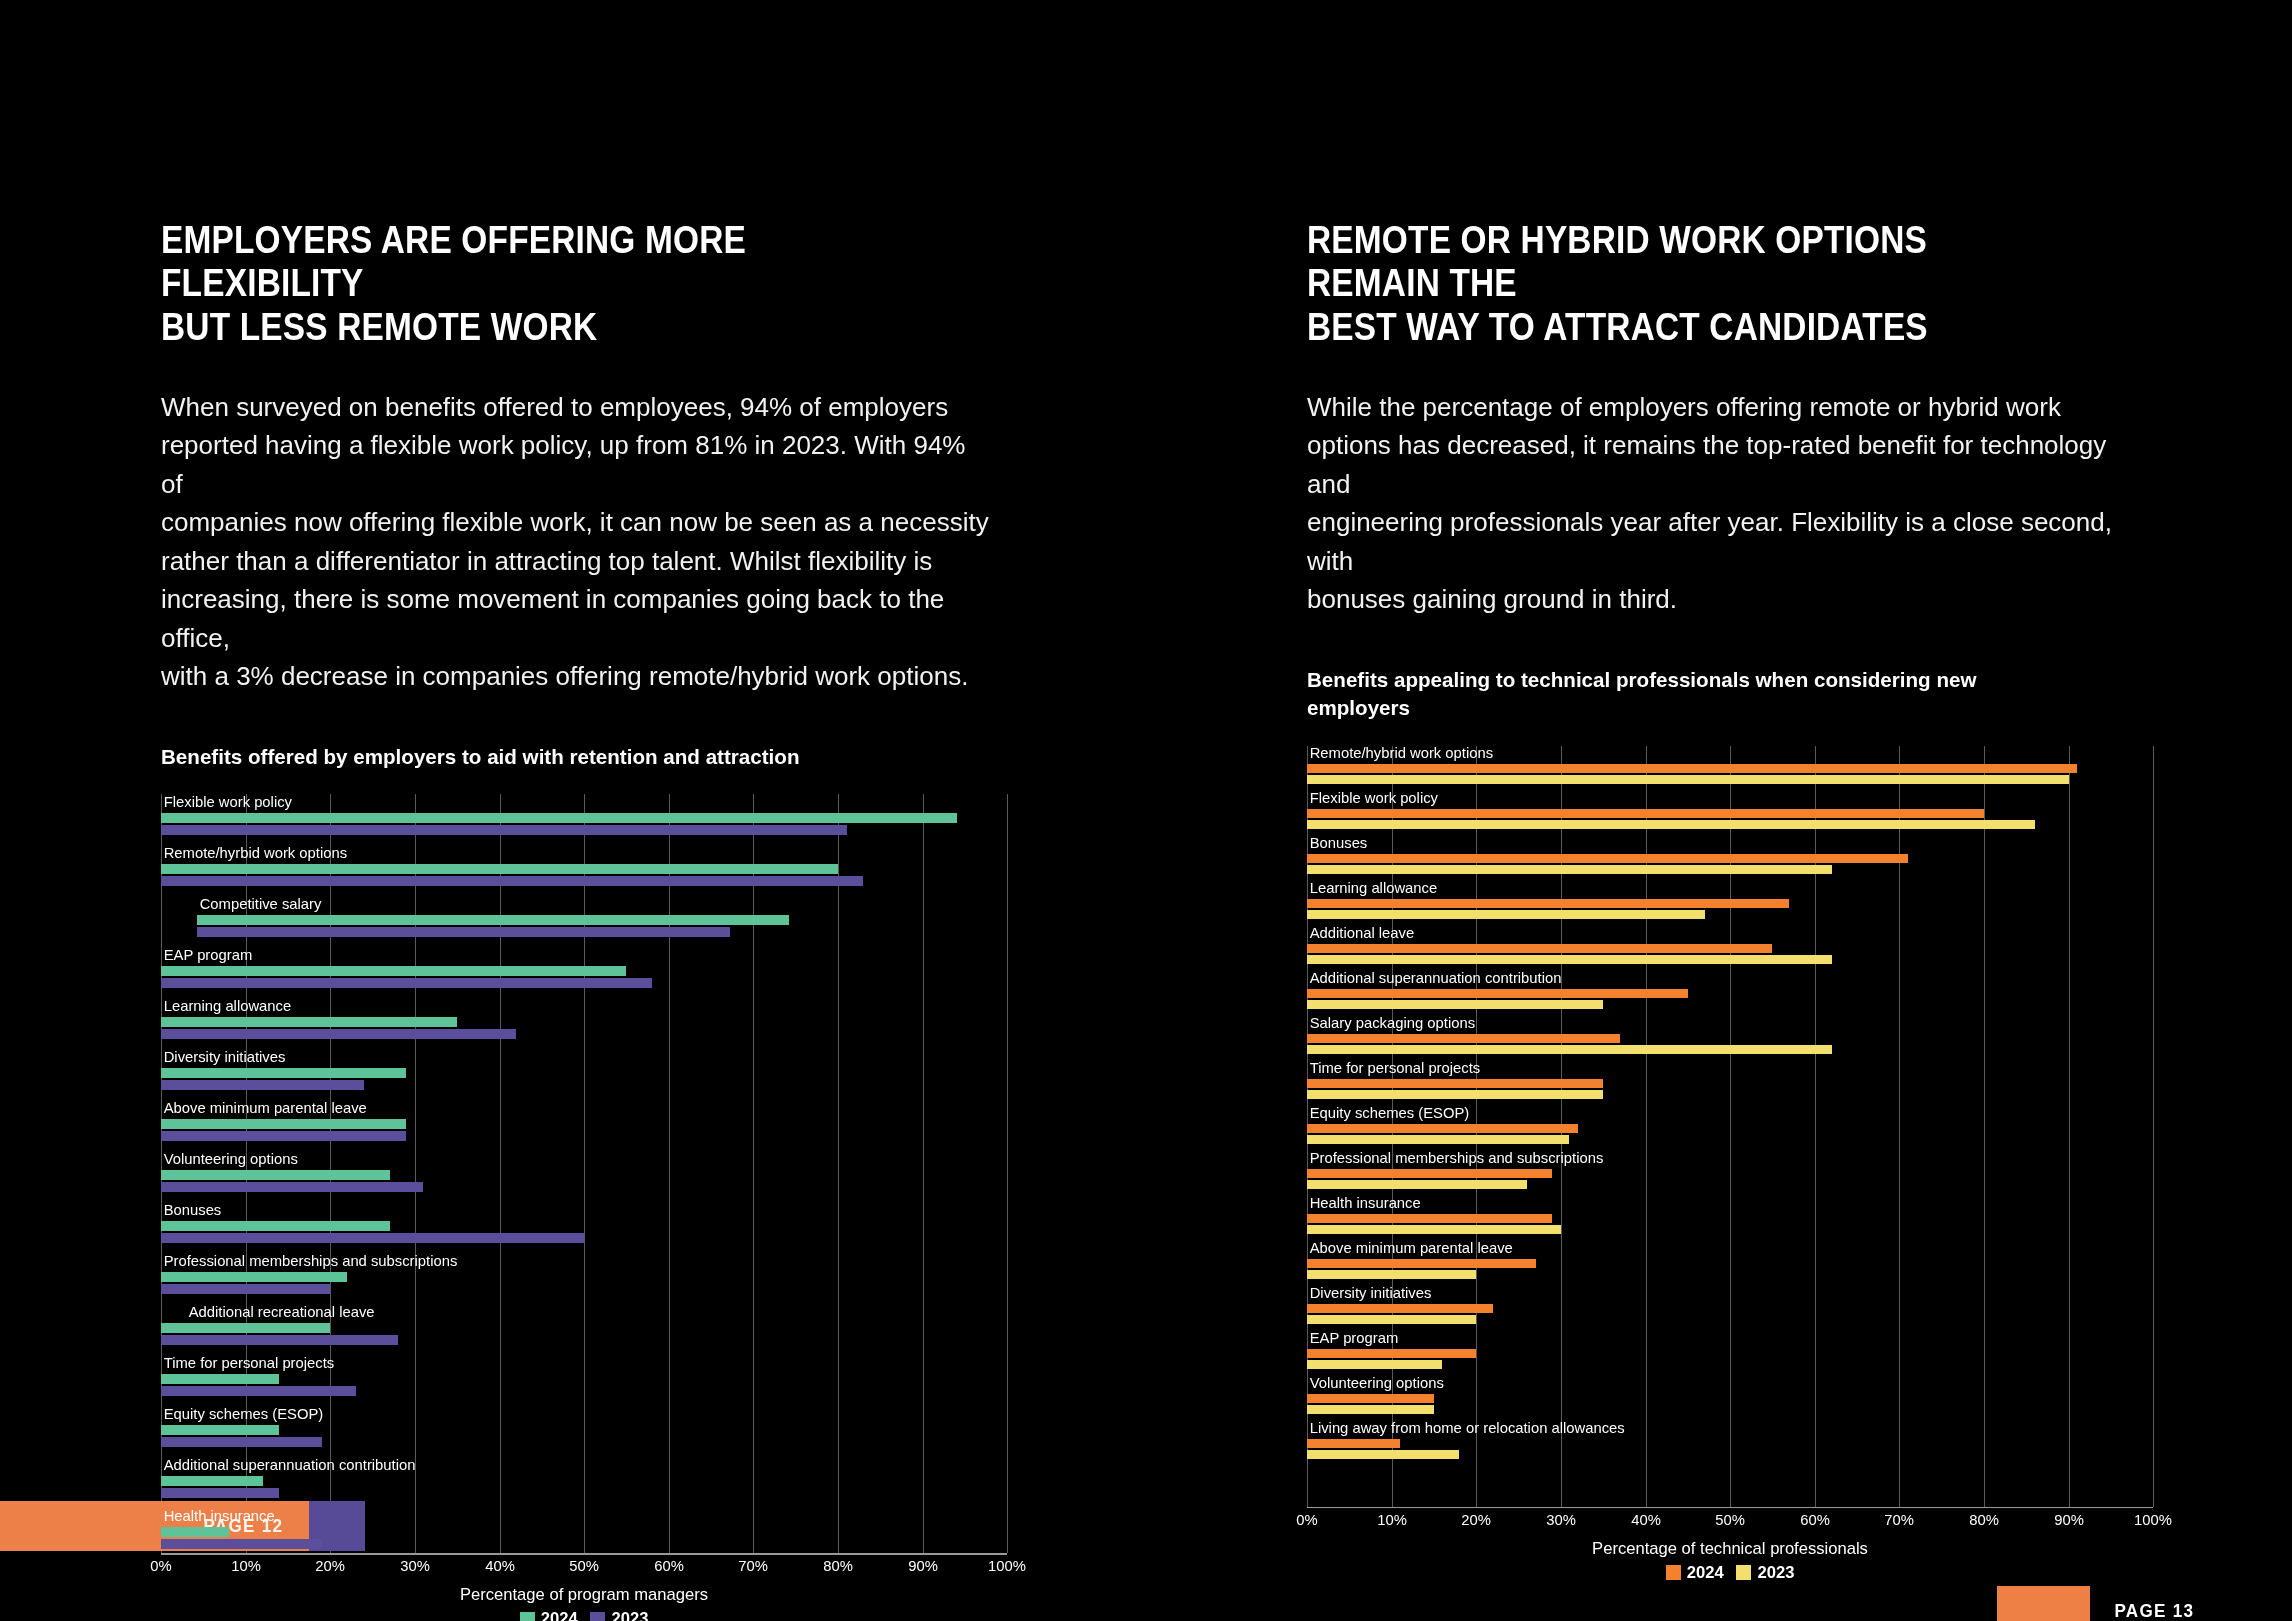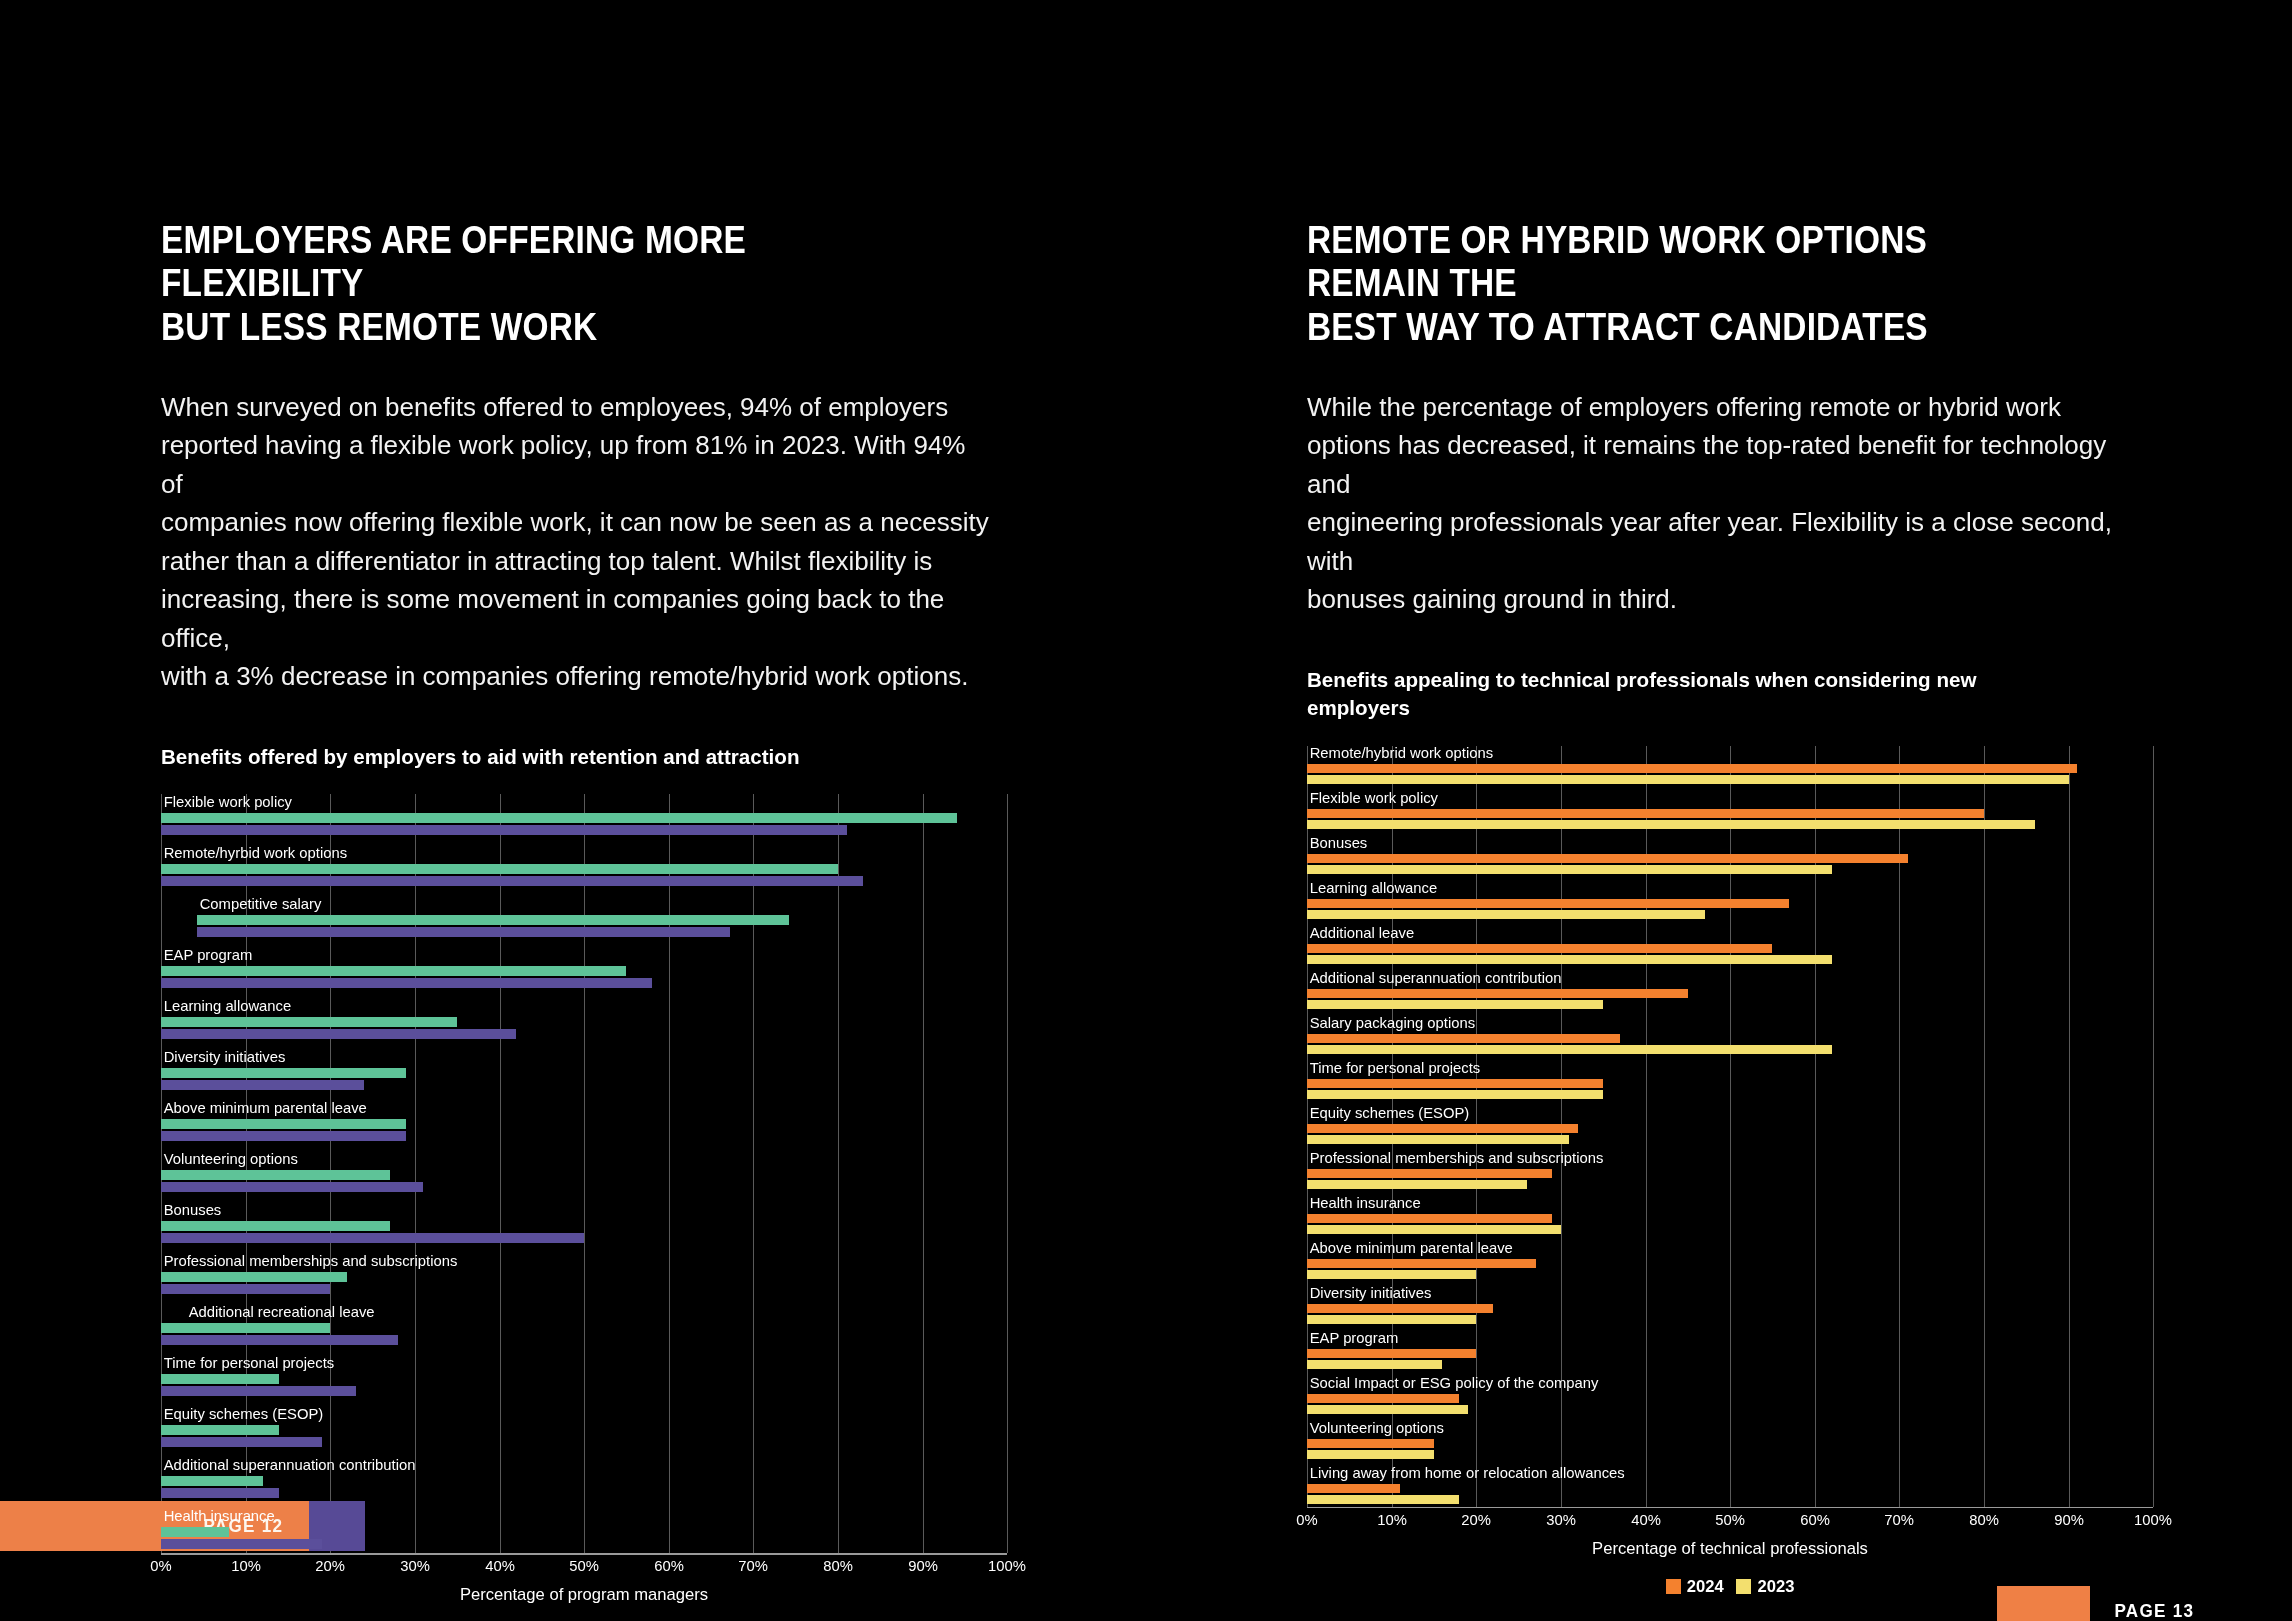--- a/index.html
+++ b/index.html
@@ -137,21 +137,21 @@
     font-size: 16.6px;
     color: #ffffff;
     margin-top: 5.4px;
   }
 
   .legend {
     display: flex;
     justify-content: center;
     align-items: center;
     gap: 12.5px;
-    margin-top: 18px;
+    margin-top: 4px;
   }
   .legend-item {
     display: flex;
     align-items: center;
     gap: 6.3px;
   }
   .swatch {
     width: 15px;
     height: 15px;
     display: block;
@@ -513,27 +513,20 @@
               </div>
             </div>
             <div class="cat-group" style="height: 45px;">
               <div class="cat-label" style="padding-top: 0.9px;">EAP program</div>
               <div class="bars" style="margin-top: 2.7px;">
                 <div class="bar" title="2024: 20%" style="width: 169px; height: 9px; background: rgb(244, 129, 46);"></div>
                 <div class="bar" title="2023: 16%" style="width: 135px; height: 9px; background: rgb(243, 223, 110);"></div>
               </div>
             </div>
             <div class="cat-group" style="height: 45px;">
-              <div class="cat-label" style="padding-top: 0.9px;">Social Impact or ESG policy of the company</div>
-              <div class="bars" style="margin-top: 2.7px;">
-                <div class="bar" title="2024: 18%" style="width: 152px; height: 9px; background: rgb(244, 129, 46);"></div>
-                <div class="bar" title="2023: 19%" style="width: 161px; height: 9px; background: rgb(243, 223, 110);"></div>
-              </div>
-            </div>
-            <div class="cat-group" style="height: 45px;">
               <div class="cat-label" style="padding-top: 0.9px;">Volunteering options</div>
               <div class="bars" style="margin-top: 2.7px;">
                 <div class="bar" title="2024: 15%" style="width: 127px; height: 9px; background: rgb(244, 129, 46);"></div>
                 <div class="bar" title="2023: 15%" style="width: 127px; height: 9px; background: rgb(243, 223, 110);"></div>
               </div>
             </div>
             <div class="cat-group" style="height: 45px;">
               <div class="cat-label" style="padding-top: 0.9px;">Living away from home or relocation allowances</div>
               <div class="bars" style="margin-top: 2.7px;">
                 <div class="bar" title="2024: 11%" style="width: 93px; height: 9px; background: rgb(244, 129, 46);"></div>

